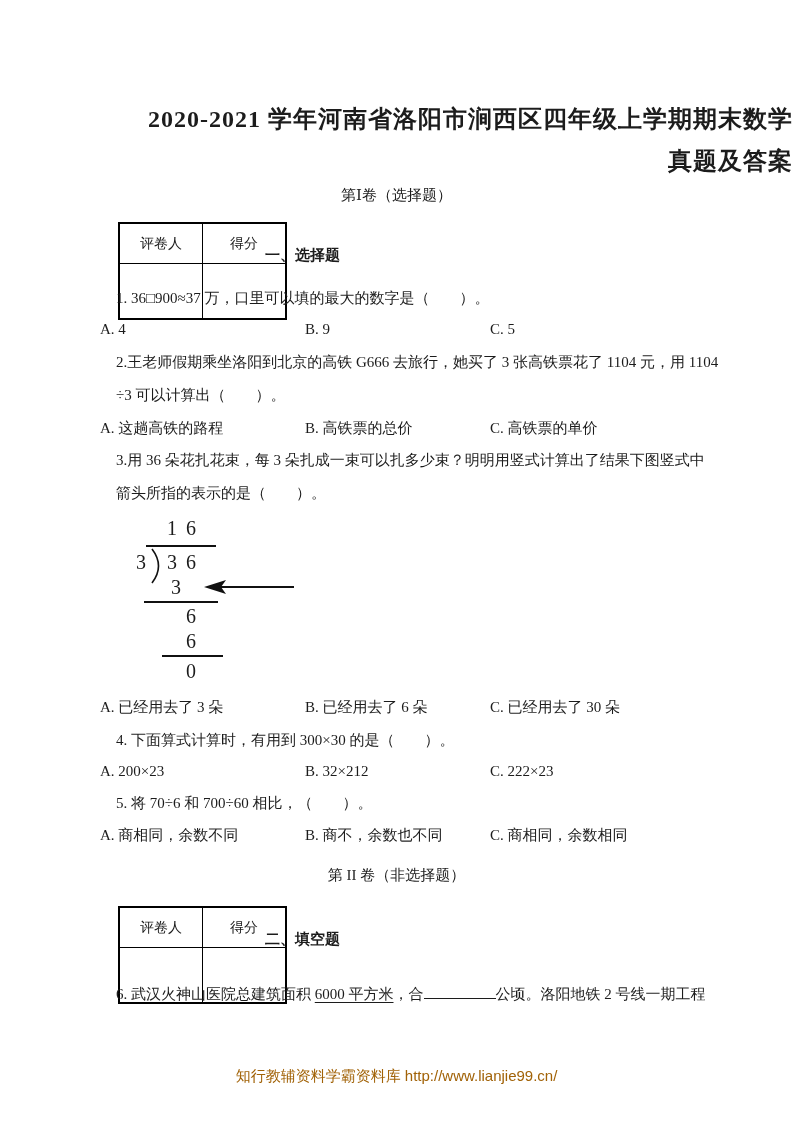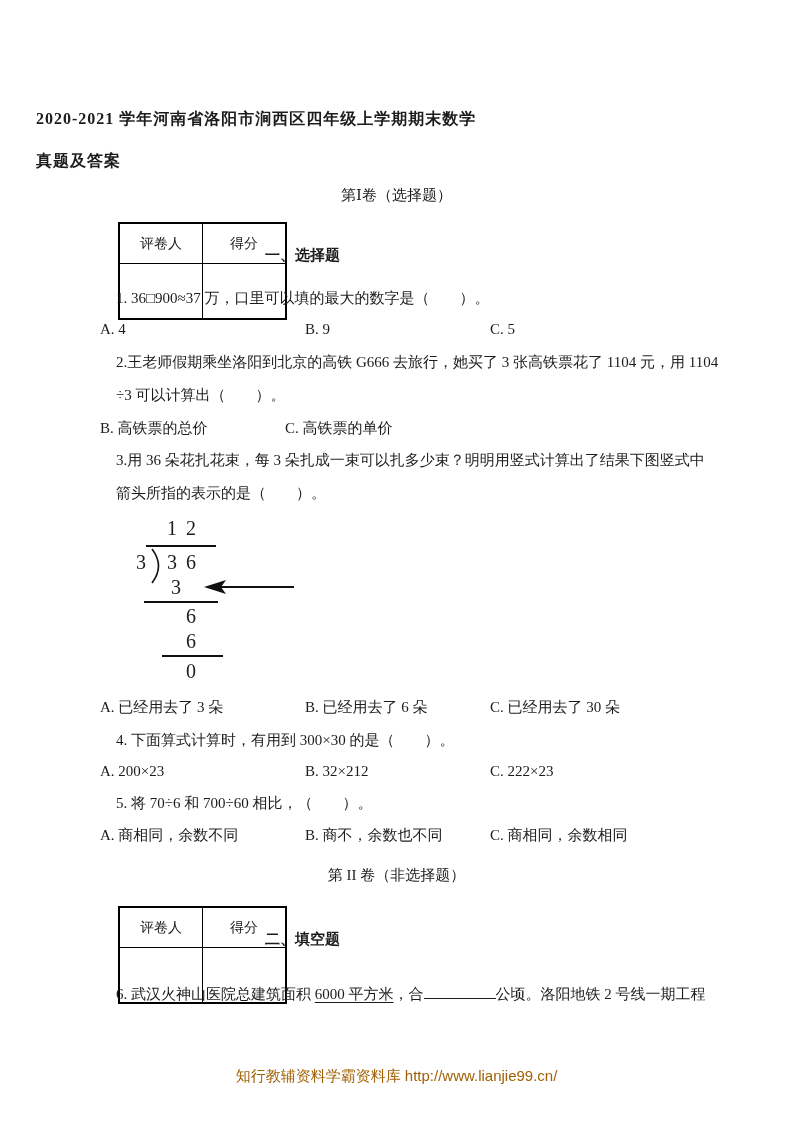--- a/index.html
+++ b/index.html
@@ -10,23 +10,23 @@
     background: #ffffff;
     font-family: "Liberation Serif", "DejaVu Serif", serif;
     color: #1c1c1c;
     font-size: 15px;
     overflow: hidden;
   }
   .abs { position: absolute; }
 
   .title {
     top: 98px; left: 0; right: 0;
-    text-align: left;
+    text-align: right;
     font-weight: bold;
-    font-size: 16px;
+    font-size: 24px;
     line-height: 42px;
     letter-spacing: 1px;
     padding-left: 36px;
   }
   .part-header {
     left: 0; right: 0;
     text-align: center;
     font-size: 15px;
   }
 
@@ -123,29 +123,30 @@
   <div class="options abs" style="top:321px">
     <span class="opt w1">A. 4</span>
     <span class="opt w2">B. 9</span>
     <span class="opt">C. 5</span>
   </div>
 
   <div class="qline abs" style="top:353px">2.王老师假期乘坐洛阳到北京的高铁 G666 去旅行，她买了 3 张高铁票花了 1104 元，用 1104</div>
   <div class="qline abs" style="top:386px">÷3 可以计算出（　　）。</div>
 
   <div class="options abs" style="top:419px">
+    <span class="opt w1">A. 这趟高铁的路程</span>
     <span class="opt w2">B. 高铁票的总价</span>
     <span class="opt">C. 高铁票的单价</span>
   </div>
 
   <div class="qline abs" style="top:451px">3.用 36 朵花扎花束，每 3 朵扎成一束可以扎多少束？明明用竖式计算出了结果下图竖式中</div>
   <div class="qline abs" style="top:484px">箭头所指的表示的是（　　）。</div>
 
   <div class="division abs">
-    <span class="dv quot">1 2</span>
+    <span class="dv quot">1 6</span>
     <div class="vinculum"></div>
     <span class="dv divisor">3</span>
     <svg class="bracket" width="15" height="36">
       <path d="M2,1 Q15,18 2,35" stroke="#111" stroke-width="1.6" fill="none"></path>
     </svg>
     <span class="dv dividend">3 6</span>
     <span class="dv s1">3</span>
     <svg class="arrow" width="92" height="18">
       <line x1="16" y1="9" x2="90" y2="9" stroke="#111" stroke-width="1.8"></line>
       <polygon points="0,9 22,2 17,9 22,16" fill="#111"></polygon>

